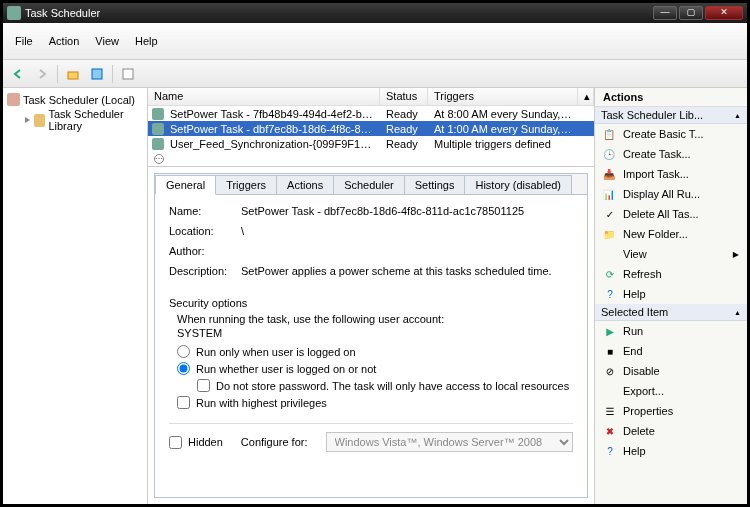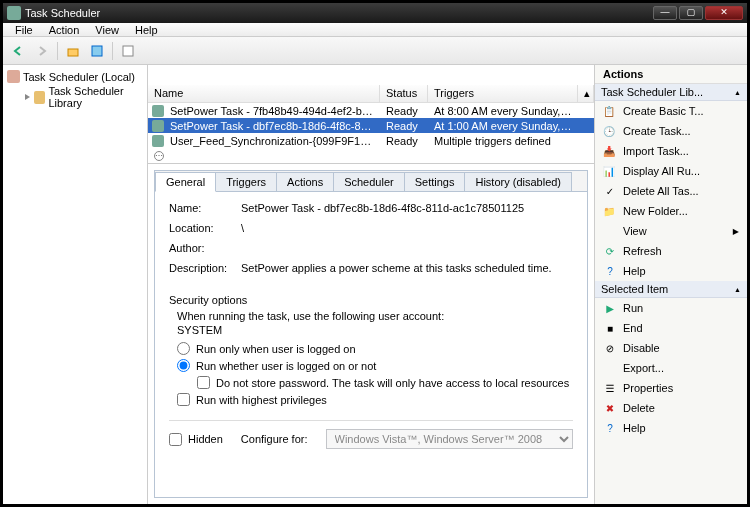--- a/index.html
+++ b/index.html
@@ -4,32 +4,32 @@
 <style>
 * { box-sizing: border-box; margin: 0; padding: 0; font-family: "Segoe UI", Tahoma, sans-serif; font-size: 11px; }
 body { background: #000; width: 750px; height: 507px; overflow: hidden; }
 .window { width: 746px; height: 503px; margin: 2px; background: #fff; border: 1px solid #000; display: flex; flex-direction: column; }
 .titlebar { height: 20px; background: linear-gradient(#3c3c3c, #1a1a1a); display: flex; align-items: center; padding: 0 4px; color: #fff; }
 .titlebar .ticon { width: 14px; height: 14px; background: #7a9; border-radius: 2px; margin-right: 4px; }
 .titlebar .title { flex: 1; font-size: 11px; }
 .wbtns { display: flex; gap: 2px; }
 .wbtn { width: 24px; height: 14px; background: linear-gradient(#555,#222); border: 1px solid #666; border-radius: 2px; color: #fff; text-align: center; line-height: 11px; font-size: 9px; cursor: pointer; }
 .wbtn.close { background: linear-gradient(#a33,#611); border-color: #933; width: 38px; }
-.menubar { height: 14px; background: linear-gradient(#fdfdfd,#ececec); border-bottom: 1px solid #ccc; display: flex; align-items: center; padding: 0 4px; }
+.menubar { height: 37px; background: linear-gradient(#fdfdfd,#ececec); border-bottom: 1px solid #ccc; display: flex; align-items: center; padding: 0 4px; }
 .menubar span { padding: 2px 8px; cursor: pointer; }
 .toolbar { height: 28px; background: linear-gradient(#f8f8f8,#e8e8e8); border-bottom: 1px solid #ccc; display: flex; align-items: center; padding: 0 4px; gap: 2px; }
 .tbtn { width: 22px; height: 22px; border: 1px solid transparent; display: flex; align-items: center; justify-content: center; cursor: pointer; border-radius: 2px; }
 .tsep { width: 1px; height: 18px; background: #ccc; margin: 0 2px; }
 .body { flex: 1; display: flex; background: #fff; min-height: 0; }
 .tree { width: 145px; border-right: 1px solid #ccc; padding: 4px 2px; background: #fff; }
 .tree-item { padding: 1px 2px; display: flex; align-items: center; gap: 3px; cursor: pointer; }
 .tree-item .ticon2 { width: 13px; height: 13px; background: #da9; border-radius: 2px; }
 .tree-item.child { padding-left: 18px; }
 .main { flex: 1; display: flex; flex-direction: column; border-right: 1px solid #ccc; min-width: 0; }
-.tasklist { border-bottom: 1px solid #ccc; margin-top: 20px; }
+.tasklist { border-bottom: 1px solid #ccc; }
 .listhead { display: flex; background: linear-gradient(#fdfdfd,#eee); border-bottom: 1px solid #ddd; height: 18px; }
 .listhead div { padding: 2px 6px; border-right: 1px solid #ddd; }
 .col-name { flex: 1; min-width: 0; }
 .col-status { width: 48px; }
 .col-trig { width: 150px; }
 .col-scroll { width: 16px; }
 .row { display: flex; height: 15px; align-items: center; cursor: pointer; }
 .row .cell { padding: 0 6px; overflow: hidden; white-space: nowrap; text-overflow: ellipsis; }
 .row.sel { background: #316ac5; color: #fff; }
 .row .ricon { width: 12px; height: 12px; background: #7a9; border-radius: 2px; margin-left: 4px; flex-shrink: 0; }

